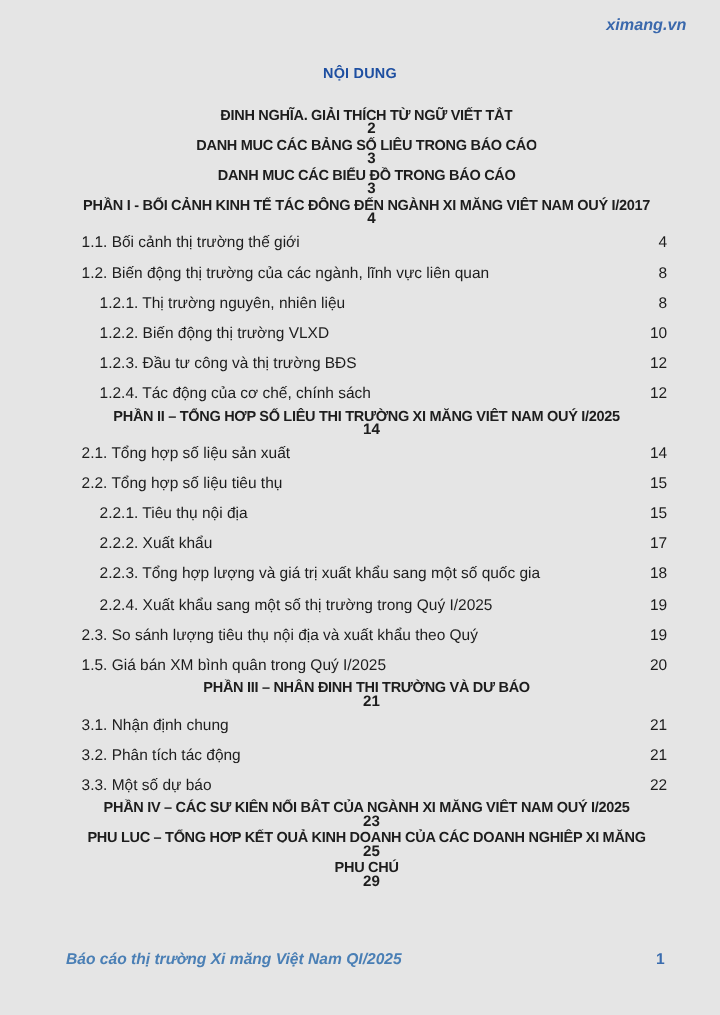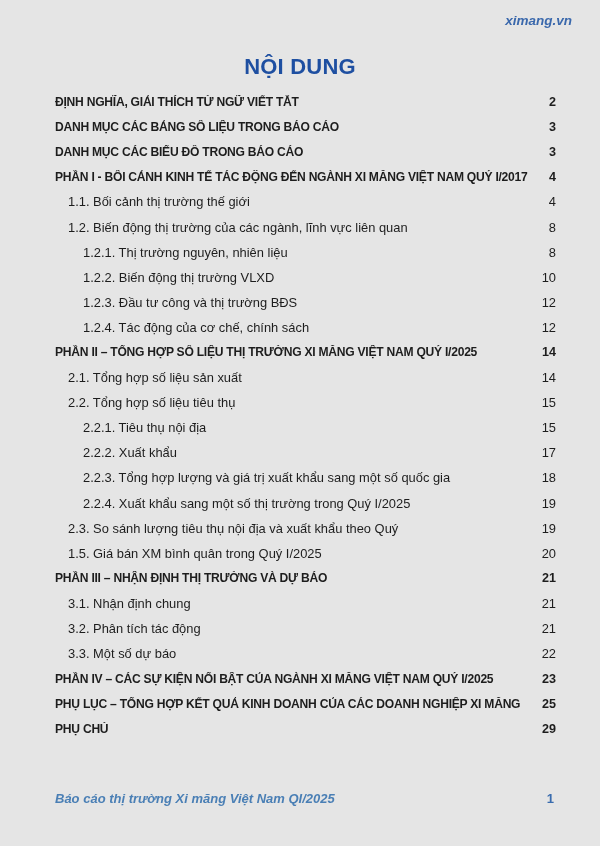--- a/index.html
+++ b/index.html
@@ -25,21 +25,21 @@
     font-weight: 600;
     color: #3a68ac;
     text-decoration: none;
   }
   .doc-title {
     position: absolute;
     top: 54px;
     left: 0;
     width: 100%;
     text-align: center;
-    font-size: 22px;
+    font-size: 12px;
     font-weight: 700;
     letter-spacing: 0.2px;
     color: #1e4fa1;
   }
   .toc {
     position: absolute;
     top: 89px;
     left: 55px;
     right: 44px;
   }
@@ -55,20 +55,21 @@
   }
   .toc-page {
     flex: 0 0 auto;
     text-align: right;
     padding-left: 8px;
   }
   .toc-row.level-0 {
     font-weight: 700;
     font-size: 12.1px;
     letter-spacing: -0.25px;
+    flex-direction: column;
   }
   .toc-row.level-0 .toc-page { font-size: 12.6px; letter-spacing: 0; }
   .toc-row.level-1, .toc-row.level-2 {
     font-weight: 400;
     font-size: 12.9px;
   }
   .toc-row.level-1 .toc-label { padding-left: 13px; }
   .toc-row.level-2 .toc-label { padding-left: 28px; }
   .footer {
     position: absolute;

